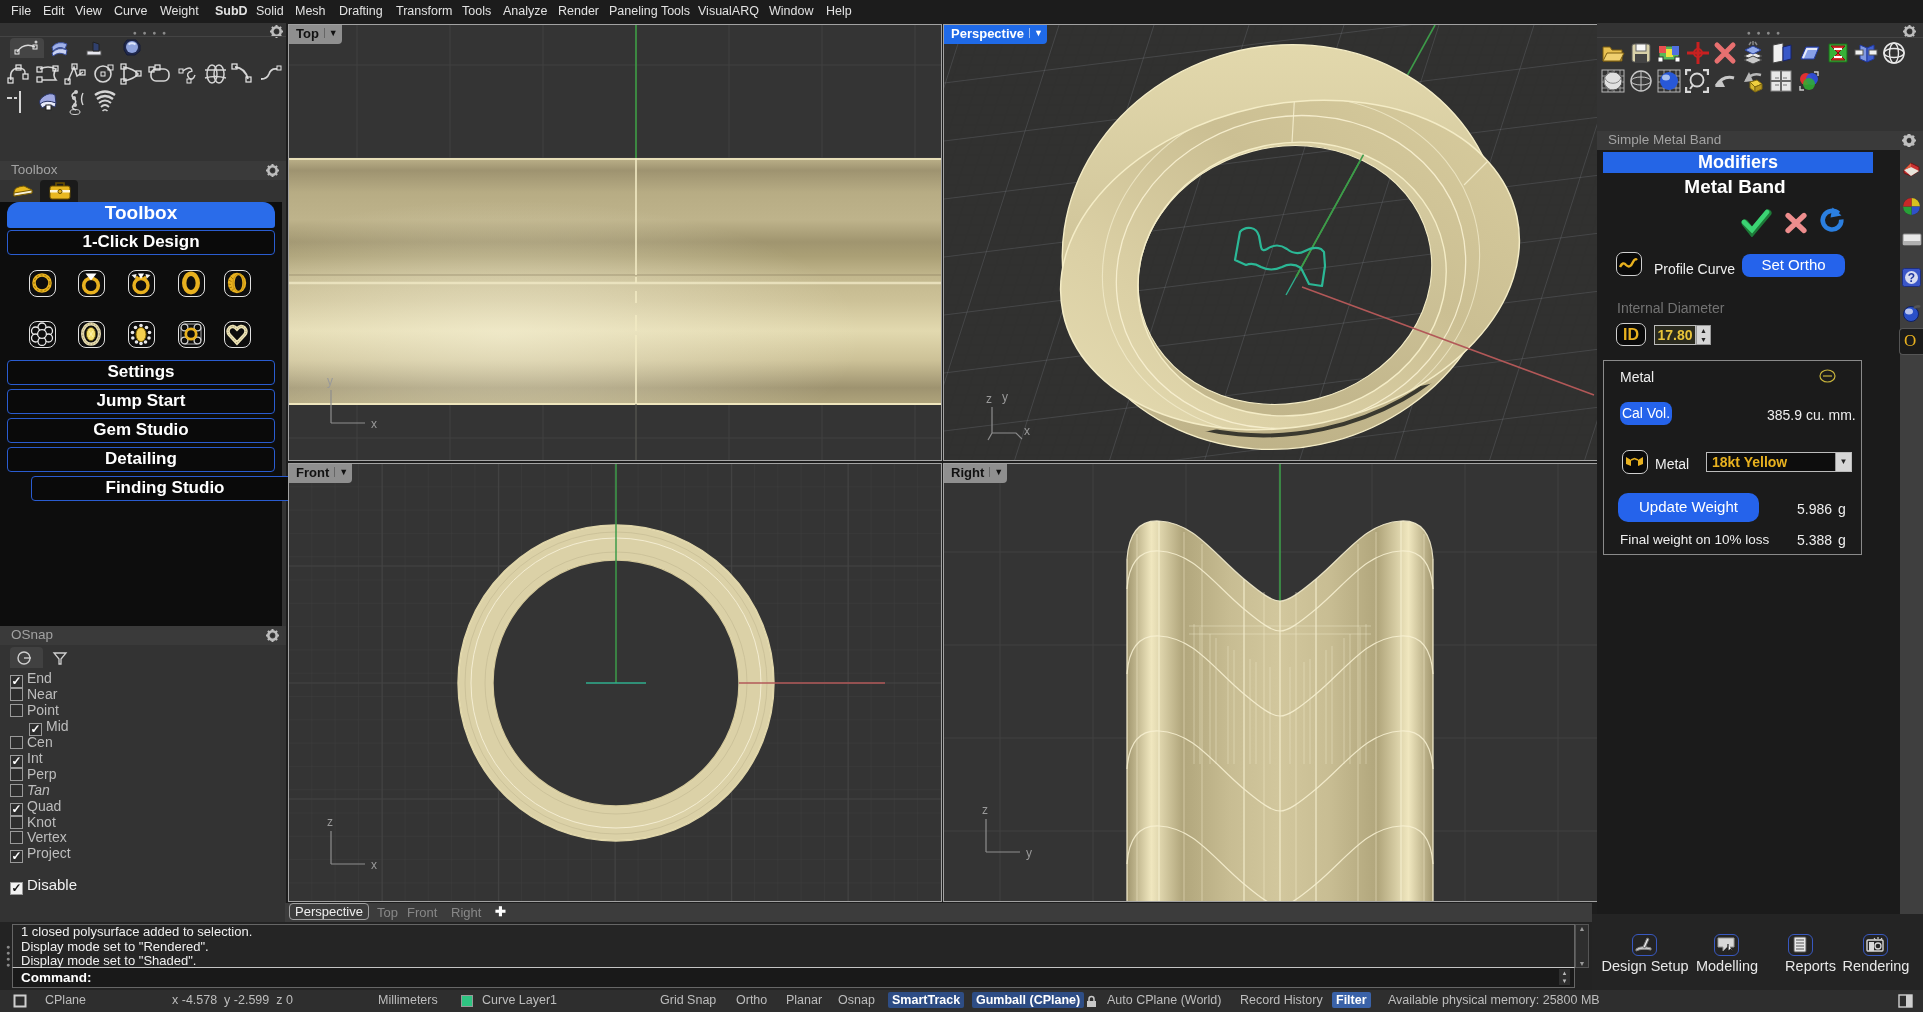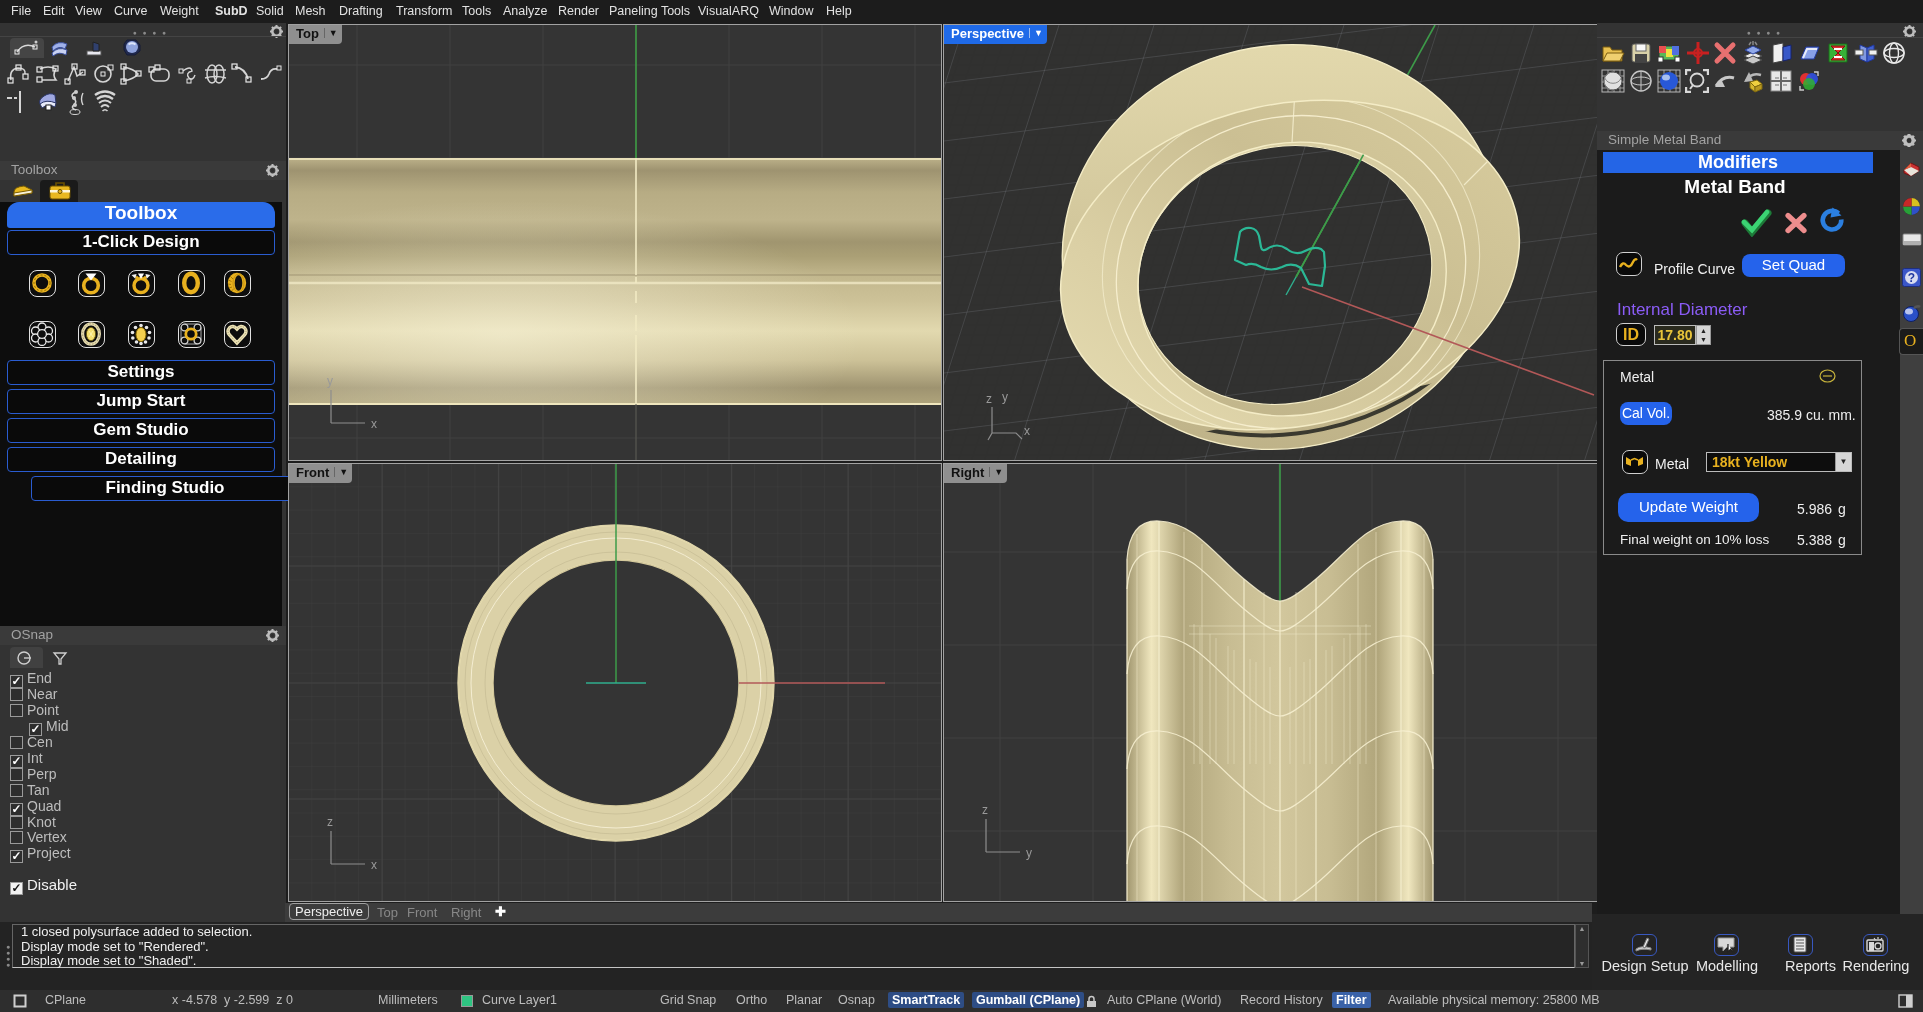--- a/index.html
+++ b/index.html
@@ -291,21 +291,21 @@
     <svg class="abs" style="left:52px;top:628px;" width="18" height="15">
       <path d="M2 2 L14 2 L9 8 L9 13 L7 13 L7 8 Z" fill="none" stroke="#cfcfcf" stroke-width="1.3"></path>
     </svg>
     <div class="osrow" style="top:647px;"><span class="cb">✓</span>End</div>
     <div class="osrow" style="top:663px;"><span class="cb"></span>Near</div>
     <div class="osrow" style="top:679px;"><span class="cb"></span>Point</div>
     <div class="osrow" style="top:695px;padding-left:19px;"><span class="cb">✓</span>Mid</div>
     <div class="osrow" style="top:711px;"><span class="cb"></span>Cen</div>
     <div class="osrow" style="top:727px;"><span class="cb">✓</span>Int</div>
     <div class="osrow" style="top:743px;"><span class="cb"></span>Perp</div>
-    <div class="osrow" style="top:759px;"><span class="cb"></span>Tan</div>
+    <div class="osrow" style="top:759px;font-style:italic;"><span class="cb"></span>Tan</div>
     <div class="osrow" style="top:775px;"><span class="cb">✓</span>Quad</div>
     <div class="osrow" style="top:791px;"><span class="cb"></span>Knot</div>
     <div class="osrow" style="top:806px;"><span class="cb"></span>Vertex</div>
     <div class="osrow" style="top:822px;"><span class="cb">✓</span>Project</div>
     <div class="osrow" style="top:853px;color:#f2f2f2;font-size:15px;"><span class="cb" style="background:#f2f2f2;color:#111;">✓</span>Disable</div>
   </div>
   <div id="vpTop" class="vp" style="left:288px; top:24px; width:654px; height:437px;">
     <svg width="652" height="435" style="position:absolute;left:0;top:0;">
       <g stroke="#404040" stroke-width="1">
         <path d="M68 0 V435 M161 0 V435 M254 0 V435 M440 0 V435 M533 0 V435 M626 0 V435"></path>
@@ -637,22 +637,22 @@
     <svg class="abs" style="left:220px;top:183px;" width="28" height="28">
         <path d="M21.5 7.5 A 9.3 9.3 0 1 0 24.3 13.5" fill="none" stroke="#2b7fe0" stroke-width="4.6"></path>
         <path d="M15.5 1.5 L24.5 9.5 L13.5 11.5 Z" fill="#2b7fe0"></path>
       </svg>
     <div class="abs" style="left:19px;top:229px;width:26px;height:24px;border:1.6px solid #cfcfcf;border-radius:7px;background:#0a0a0a;">
       <svg width="23" height="21">
           <path d="M3 14 Q6 8 9 12 Q13 16 16 9 Q18 5 20 7" fill="none" stroke="#e8b11f" stroke-width="2.4"></path>
         </svg>
     </div>
     <div class="abs" style="left:57px;top:238px;color:#efefef;font-size:14px;">Profile Curve</div>
-    <div class="blueBtn" style="left:145px;top:231px;width:103px;height:23px;font-size:15px;line-height:22px;border-radius:8px;">Set Quad</div>
-    <div class="abs" style="left:20px;top:277px;color:#8b5cf6;font-size:17px;">Internal Diameter</div>
+    <div class="blueBtn" style="left:145px;top:231px;width:103px;height:23px;font-size:15px;line-height:22px;border-radius:8px;">Set Ortho</div>
+    <div class="abs" style="left:20px;top:277px;color:#737373;font-size:14px;">Internal Diameter</div>
     <div class="abs" style="left:19px;top:300px;width:30px;height:23px;border:1.6px solid #cfcfcf;border-radius:7px;background:#0a0a0a;color:#e8b11f;font-weight:bold;font-size:16px;text-align:center;line-height:21px;">ID</div>
     <div class="abs" style="left:57px;top:302px;width:42px;height:20px;background:#2a2a1e;border:1px solid #bbb;color:#e8c43a;font-size:14px;font-weight:bold;text-align:center;line-height:19px;">17.80</div>
     <div class="abs" style="left:99px;top:302px;width:15px;height:20px;background:#d6d6d6;border:1px solid #999;">
       <div style="font-size:7px;color:#222;text-align:center;line-height:9px;">▲</div>
       <div style="font-size:7px;color:#222;text-align:center;line-height:9px;">▼</div>
     </div>
 
     <div class="abs" style="left:6px;top:337px;width:259px;height:195px;border:1px solid #8a8a8a;"></div>
     <div class="abs" style="left:23px;top:346px;color:#efefef;font-size:14px;">Metal</div>
     <svg class="abs" style="left:222px;top:346px;" width="17" height="14">
@@ -712,20 +712,24 @@
         <ellipse cx="8" cy="8.5" rx="4" ry="3" fill="#b8c4ee"></ellipse>
         <path d="M13 5 Q17 2 19 4" stroke="#555" stroke-width="2.5" fill="none"></path>
       </svg>
     <div class="abs" style="left:302px;top:305px;width:24px;height:27px;background:#1b1b1b;border:1px solid #555;border-right:none;border-radius:4px 0 0 4px;"></div>
     <div class="abs" style="left:307px;top:308px;color:#e8b11f;font-size:17px;font-family:'Liberation Serif',serif;">O</div>
   </div>
   <div id="cmdarea" class="abs">
     <div class="abs" style="left:6px;top:22px;color:#8a8a8a;font-size:7px;line-height:6px;">●<br>●<br>●<br>●</div>
     <div class="abs" style="left:12px;top:2px;width:1563px;height:44px;background:#252525;border:1px solid #666;border-bottom:1px solid #c4c4c4;color:#efefef;font-size:13px;line-height:14.5px;padding:0 0 0 8px;">1 closed polysurface added to selection.<br>Display mode set to "Rendered".<br>Display mode set to "Shaded".</div>
     <div class="abs" style="left:1575px;top:2px;width:14px;height:44px;background:#2e2e2e;border:1px solid #555;color:#999;font-size:7px;text-align:center;">▲<div style="height:28px;"></div>▼</div>
+    <div class="abs" style="left:12px;top:46px;width:1563px;height:20px;background:#191919;border:1px solid #666;border-top:none;color:#fff;font-weight:bold;font-size:13.5px;">
+        <span style="position:absolute;left:8px;top:2px;">Command:</span>
+      <span style="position:absolute;right:4px;top:1px;width:11px;height:16px;background:#2e2e2e;color:#bbb;font-size:6px;text-align:center;font-weight:normal;line-height:8px;">▲<br>▼</span>
+    </div>
   </div>
   <div id="btnarea" class="abs">
     <div class="abs" style="left:40px;top:20px;width:25px;height:22px;border:1.4px solid #3858c0;border-radius:6px;"><svg width="22" height="19">
           <path d="M3 14 Q8 10 18 13 L18 15 Q9 13 3 16 Z" fill="#d0d0d0" stroke="#888"></path>
           <path d="M10 12 L14 3 L16 4 L12 13 Z" fill="#e8e8e8" stroke="#777"></path>
         </svg></div>
     <div class="abs" style="left:2px;top:44px;width:102px;text-align:center;color:#e8e8e8;font-size:14.5px;white-space:nowrap;">Design Setup</div>
     <div class="abs" style="left:122px;top:20px;width:25px;height:22px;border:1.4px solid #3858c0;border-radius:6px;"><svg width="22" height="19">
           <path d="M3 3 L19 3 L19 12 L12 12 L8 16 L8 12 L3 12 Z" fill="#d8d8d8" stroke="#999"></path>
           <path d="M13 9 L13 17 L15.5 14.5 L18 17" stroke="#222" fill="#fff" stroke-width="1.3"></path>

